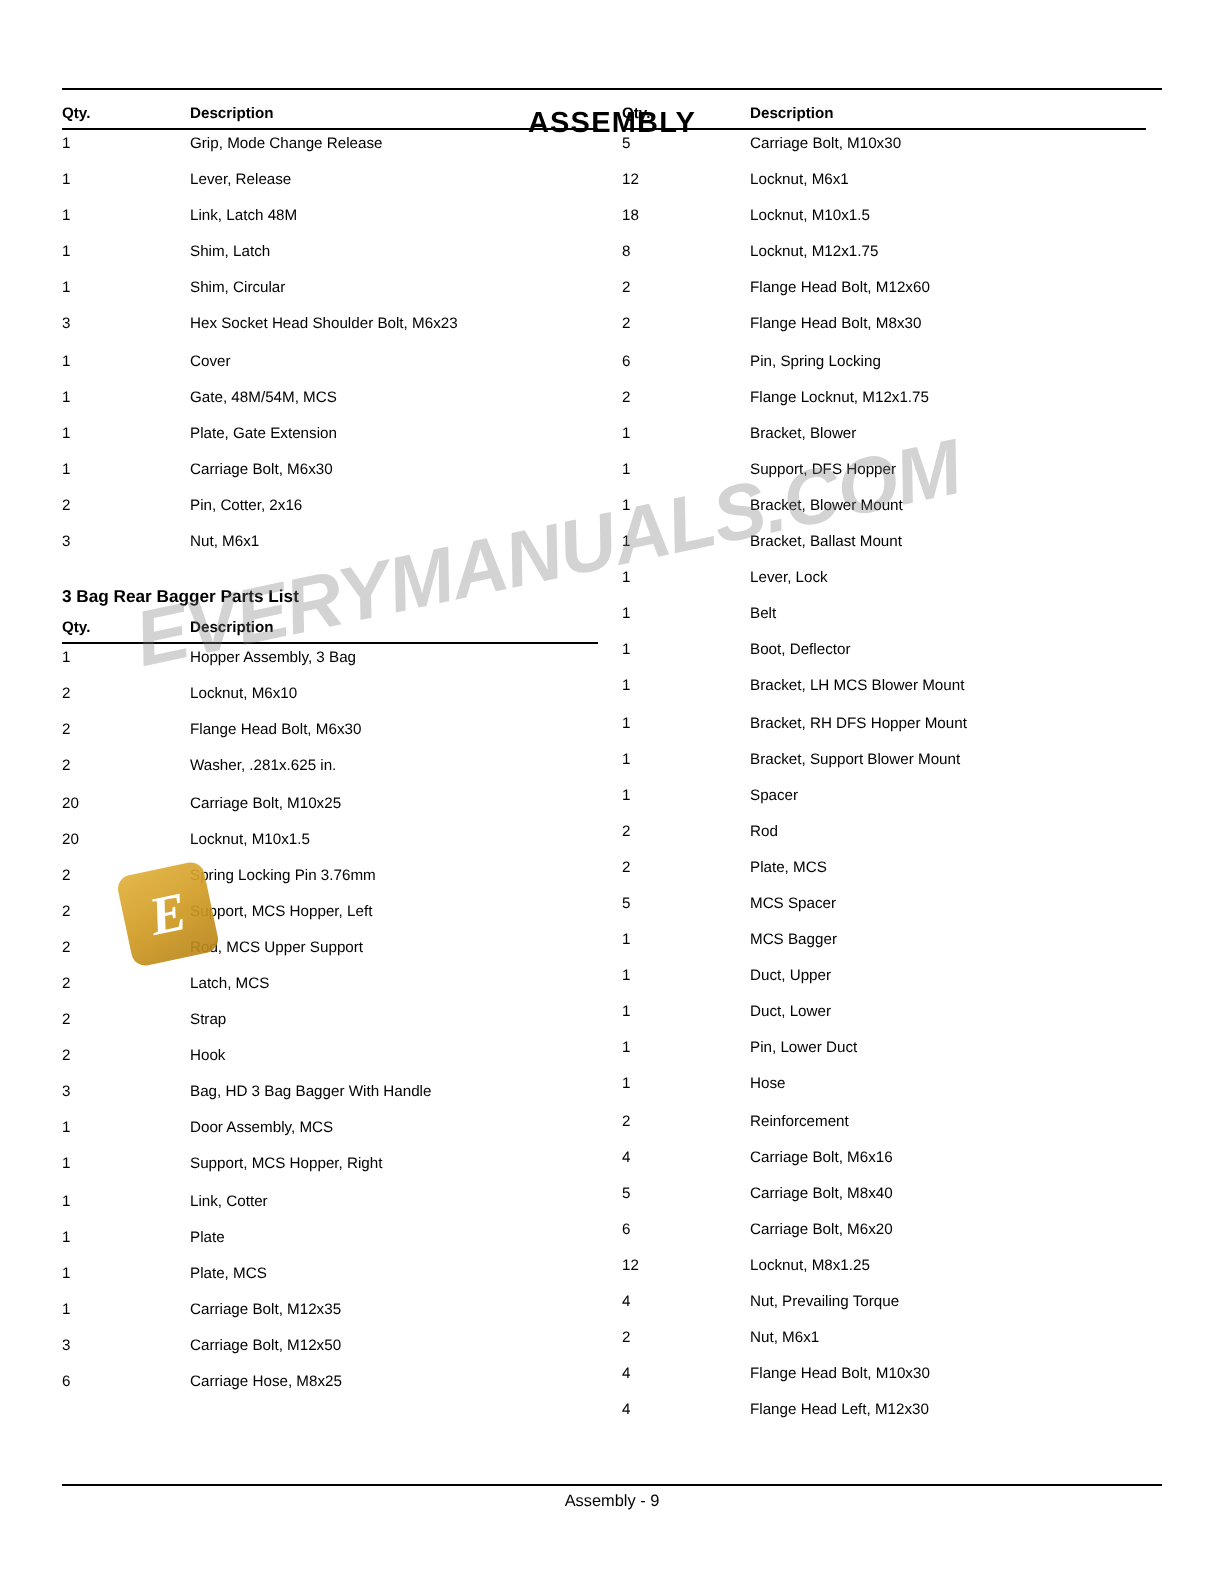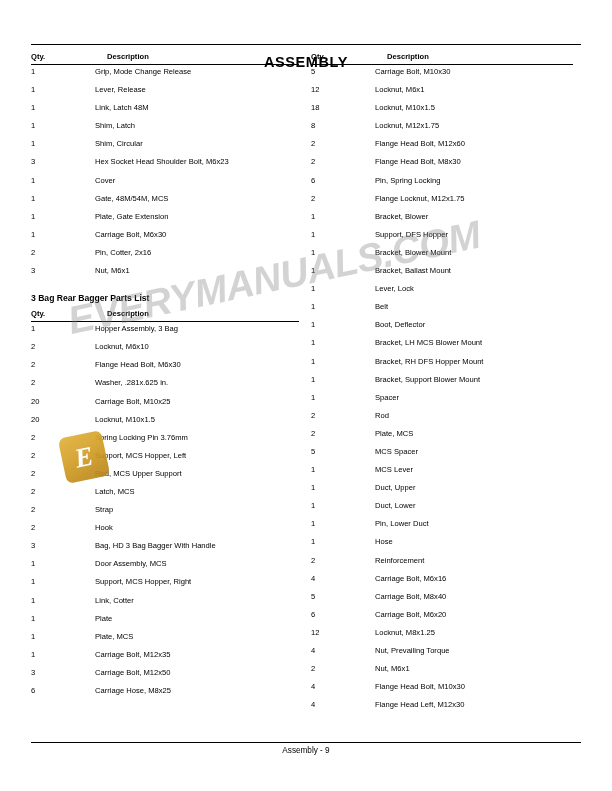--- a/index.html
+++ b/index.html
@@ -69,21 +69,21 @@
     height: 15px;
     text-align: center;
   }
   .hdr .h-qty, .hdr .h-desc {
     position: absolute;
     font-size: 7.6px;
     font-weight: bold;
     top: 0;
   }
   .hdr .h-qty { left: 0; }
-  .hdr .h-desc { left: 76px; }
+  .hdr .h-desc { left: 64px; }
   .hdr .hline {
     position: absolute;
     left: 0;
     top: 12px;
     height: 1px;
     background: #000000;
   }
   .col-left .hdr .hline { width: 268px; }
   .col-right .hdr .hline { width: 262px; }
 
@@ -407,21 +407,21 @@
         <div class="row">
           <span class="qty">2</span>
           <span class="desc">Plate, MCS</span>
         </div>
         <div class="row">
           <span class="qty">5</span>
           <span class="desc">MCS Spacer</span>
         </div>
         <div class="row">
           <span class="qty">1</span>
-          <span class="desc">MCS Lever</span>
+          <span class="desc">MCS Bagger</span>
         </div>
         <div class="row">
           <span class="qty">1</span>
           <span class="desc">Duct, Upper</span>
         </div>
         <div class="row">
           <span class="qty">1</span>
           <span class="desc">Duct, Lower</span>
         </div>
         <div class="row">

